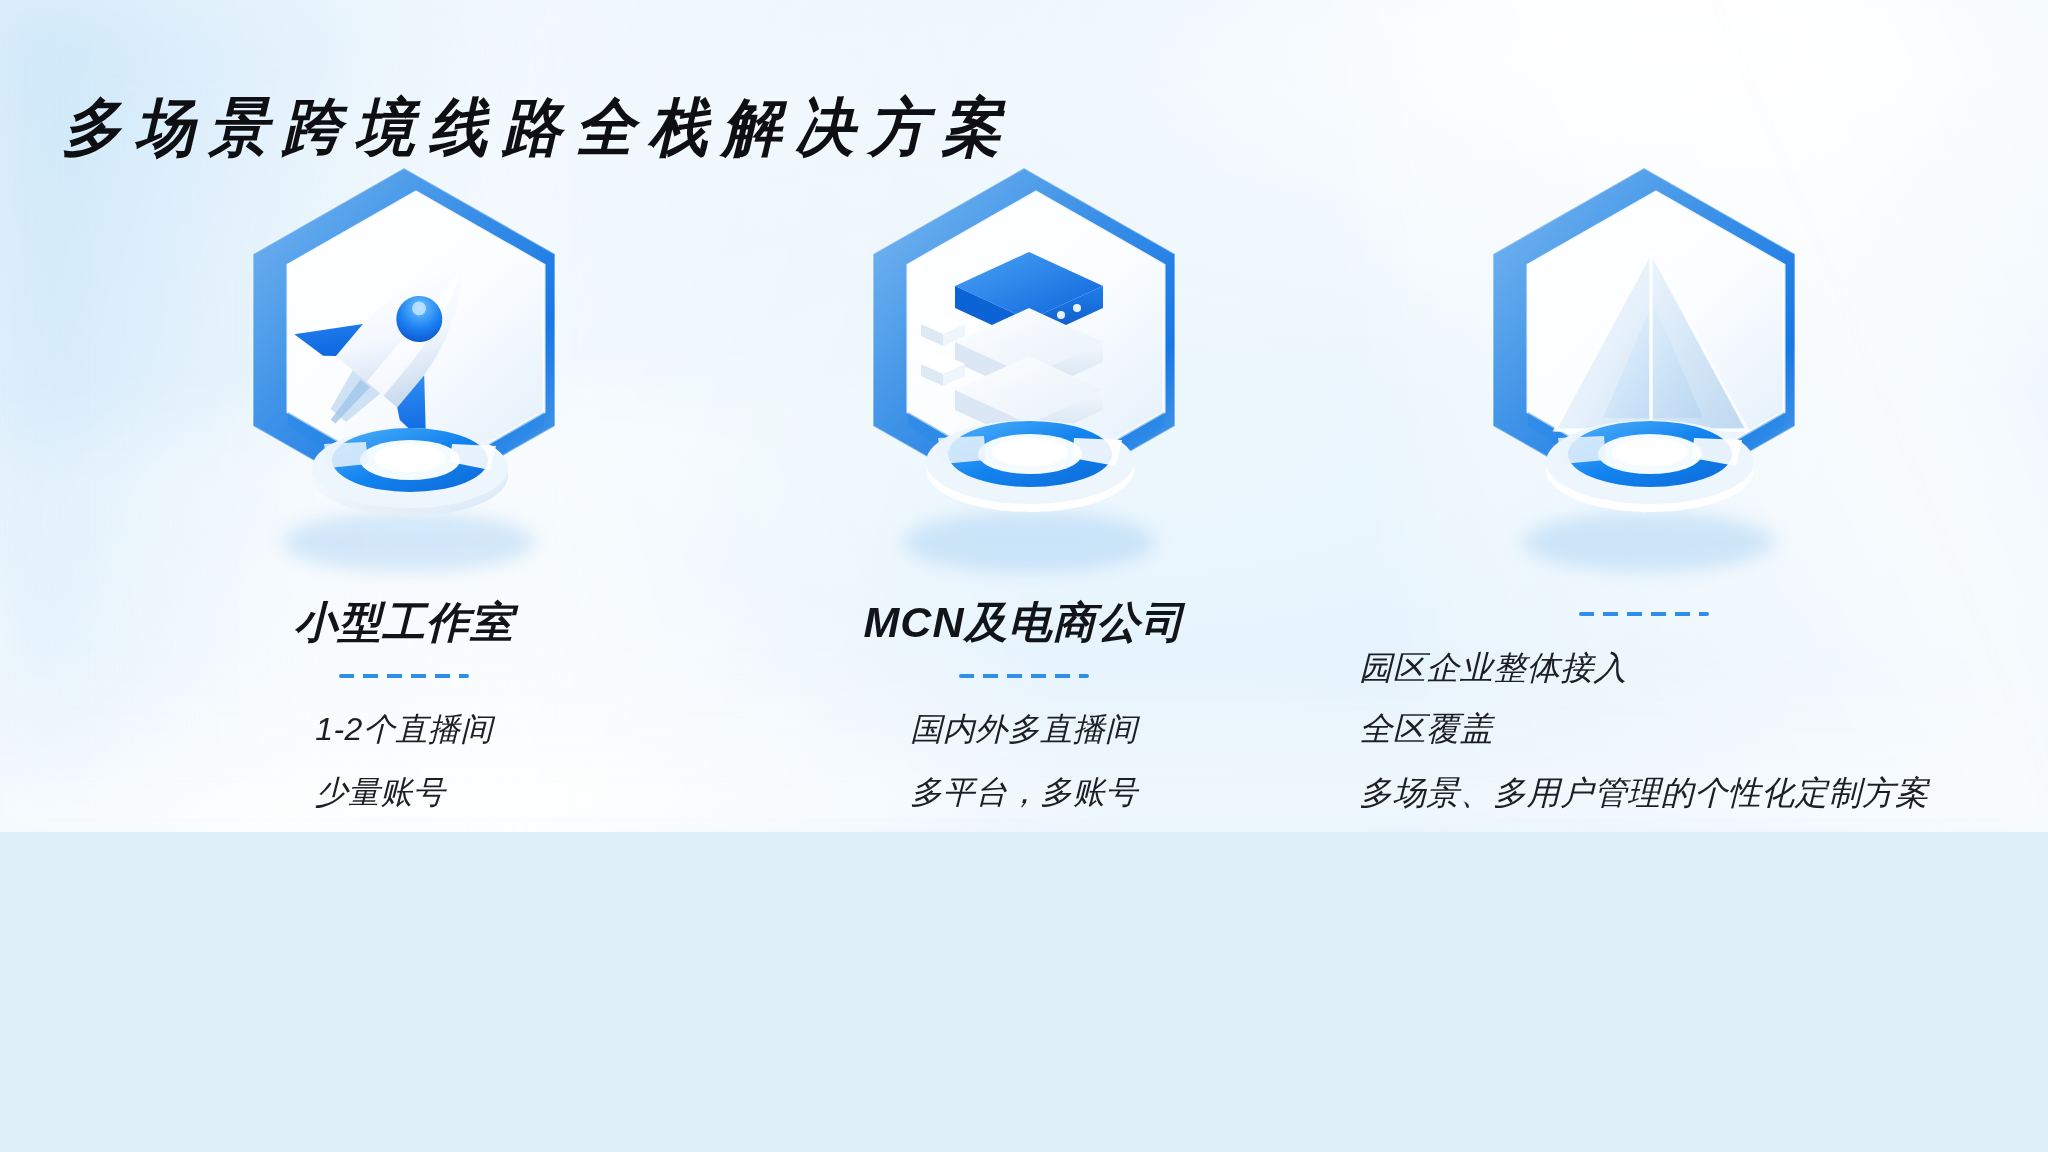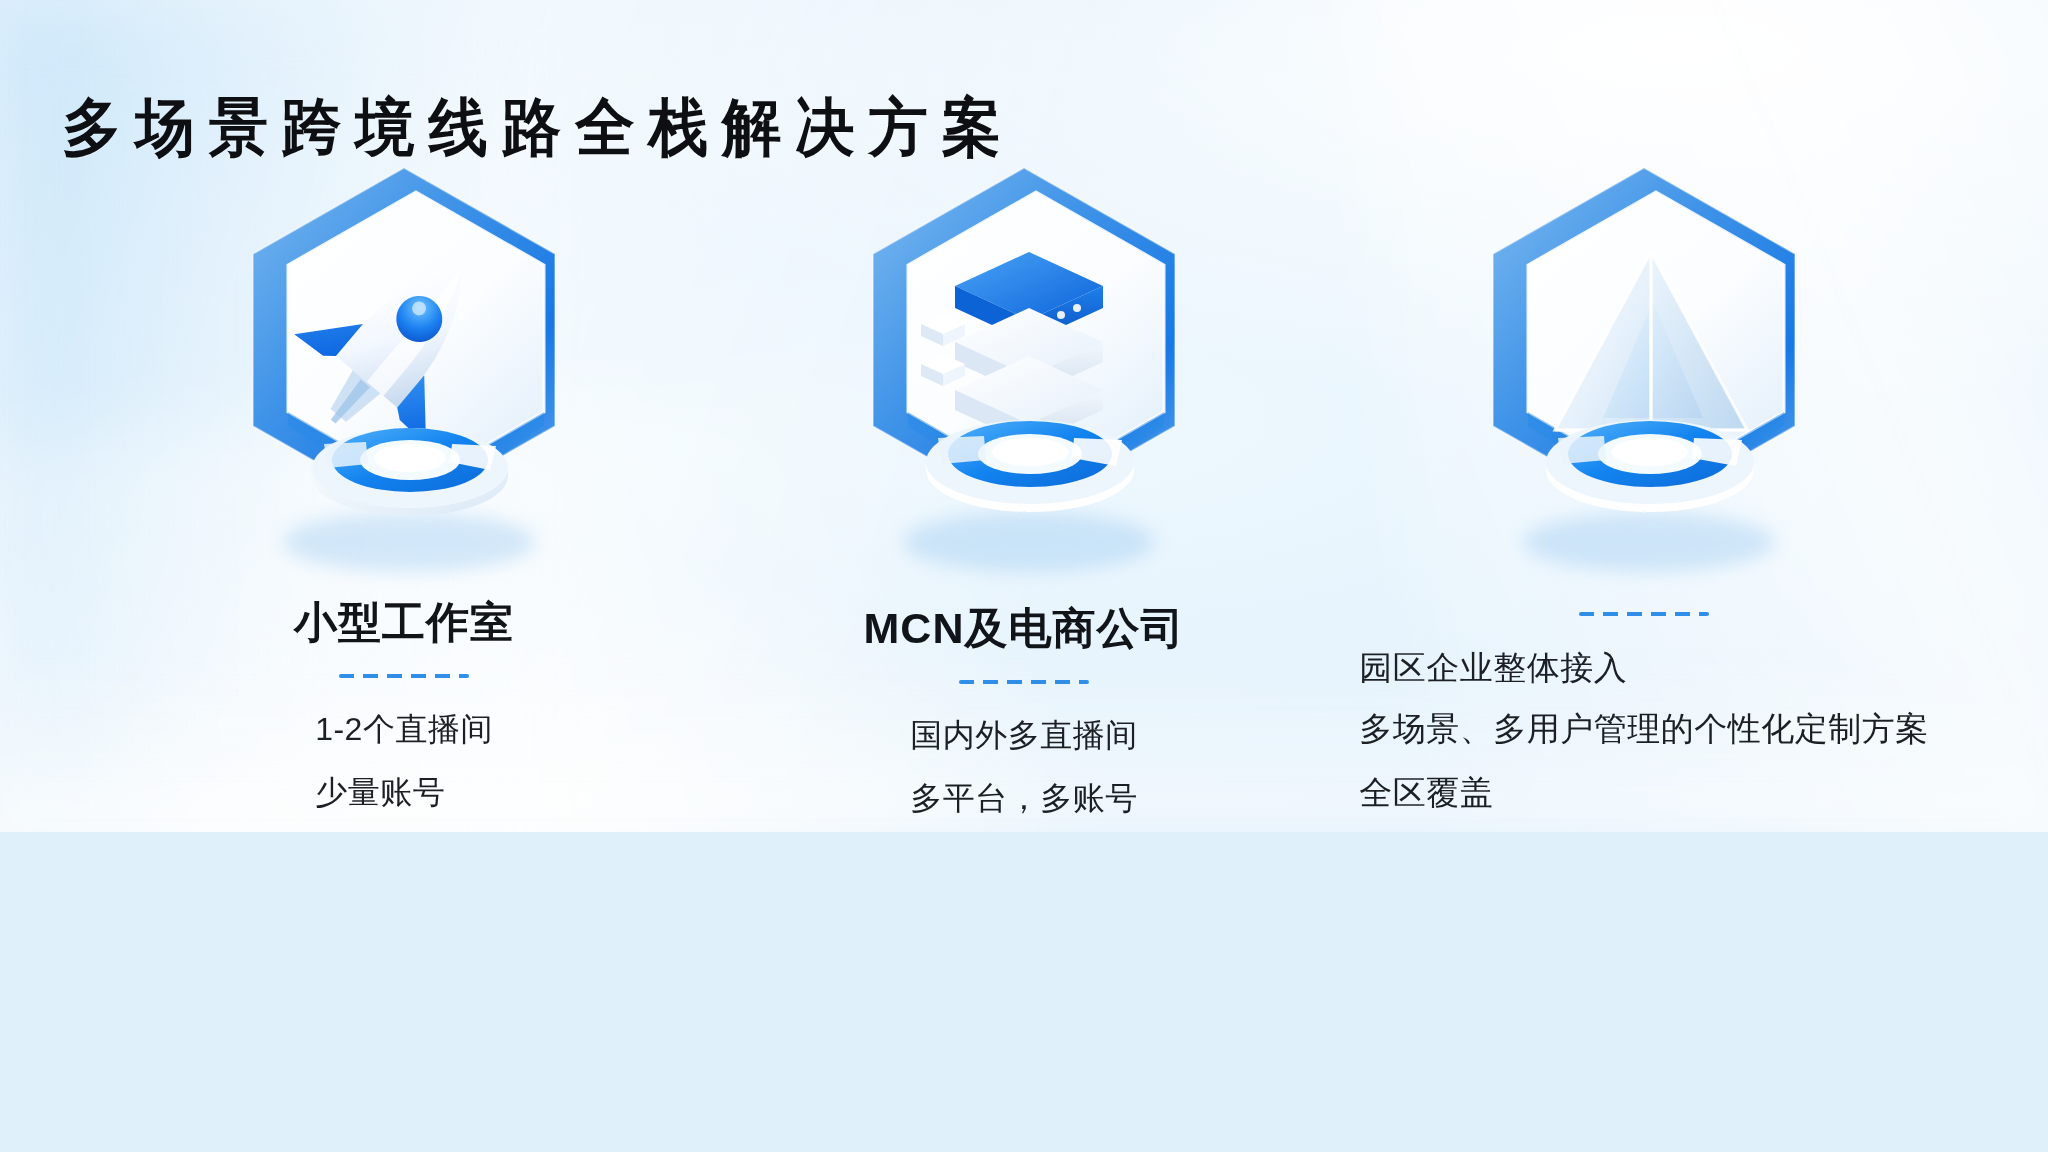--- a/index.html
+++ b/index.html
@@ -8,20 +8,21 @@
     font-family:"Liberation Sans","DejaVu Sans",sans-serif;
     background:#dff0fb;
   }
   #stage{
     position:relative;width:2048px;height:832px;overflow:hidden;
     background:
       radial-gradient(120% 95% at 82% 6%, #ffffff 0%, rgba(255,255,255,0) 46%),
       radial-gradient(90% 70% at 12% 96%, #ffffff 0%, rgba(255,255,255,0) 48%),
       radial-gradient(140% 120% at 50% 50%, #eef8fe 0%, #e2f1fc 42%, #cfe8fa 100%),
       linear-gradient(118deg,#eaf5fd 0%,#d5ebfb 38%,#c5e3fa 62%,#e9f5fd 100%);
+    font-style: italic;
   }
   
   .sweep{position:absolute;pointer-events:none;}
   .sweep-a{left:-6%;top:-30%;width:62%;height:170%;
     background:linear-gradient(100deg,rgba(255,255,255,.0) 0%,rgba(255,255,255,.60) 42%,rgba(255,255,255,0) 78%);
     transform:rotate(9deg);filter:blur(26px);}
   .sweep-b{right:-14%;top:-34%;width:46%;height:150%;
     background:linear-gradient(74deg,rgba(255,255,255,0) 0%,rgba(255,255,255,.72) 50%,rgba(255,255,255,0) 90%);
     transform:rotate(-7deg);filter:blur(30px);}
   .sweep-c{left:-8%;bottom:-46%;width:58%;height:96%;
@@ -61,21 +62,21 @@
   }
   .desc{margin-top:30px;}
   .desc p{
     margin:0 0 16px 0;font-size:32px;line-height:1.35;color:#1c2024;
     font-weight:400;white-space:nowrap;letter-spacing:.5px;
   }
   .desc p:last-child{margin-bottom:0;margin-top:20px;}
 
   
   .card--1 .card-title{margin-top:4px;}
-  .card--2 .card-title{margin-top:10px;}
+  .card--2 .card-title{margin-top:4px;}
   .card--3 .card-title{margin-top:4px;}
   .card--3 .desc p{font-size:33px;}
 </style>
 </head>
 <body>
 
 <div id="stage">
 
   <div class="tint-left"></div>
   <div class="sweep sweep-a"></div>
@@ -350,19 +351,19 @@
             <ellipse cx="0" cy="36" rx="52" ry="20" fill="#f4fbff"></ellipse>
             <ellipse cx="0" cy="34" rx="38" ry="14" fill="#ffffff"></ellipse>
             <path d="M44,20 L92,22 L86,48 L42,40 Z" fill="#ffffff" opacity=".9"></path>
             <path d="M-92,20 L-46,18 L-44,42 L-88,46 Z" fill="#eaf3fb" opacity=".85"></path>
           </g>
         </svg>
       </div>
       <div class="divider"></div>
       <div class="desc">
         <p>园区企业整体接入</p>
+        <p>全区覆盖</p>
         <p>多场景、多用户管理的个性化定制方案</p>
-        <p>全区覆盖</p>
       </div>
     </div>
 
   </div>
 </div>
 
 </body></html>

